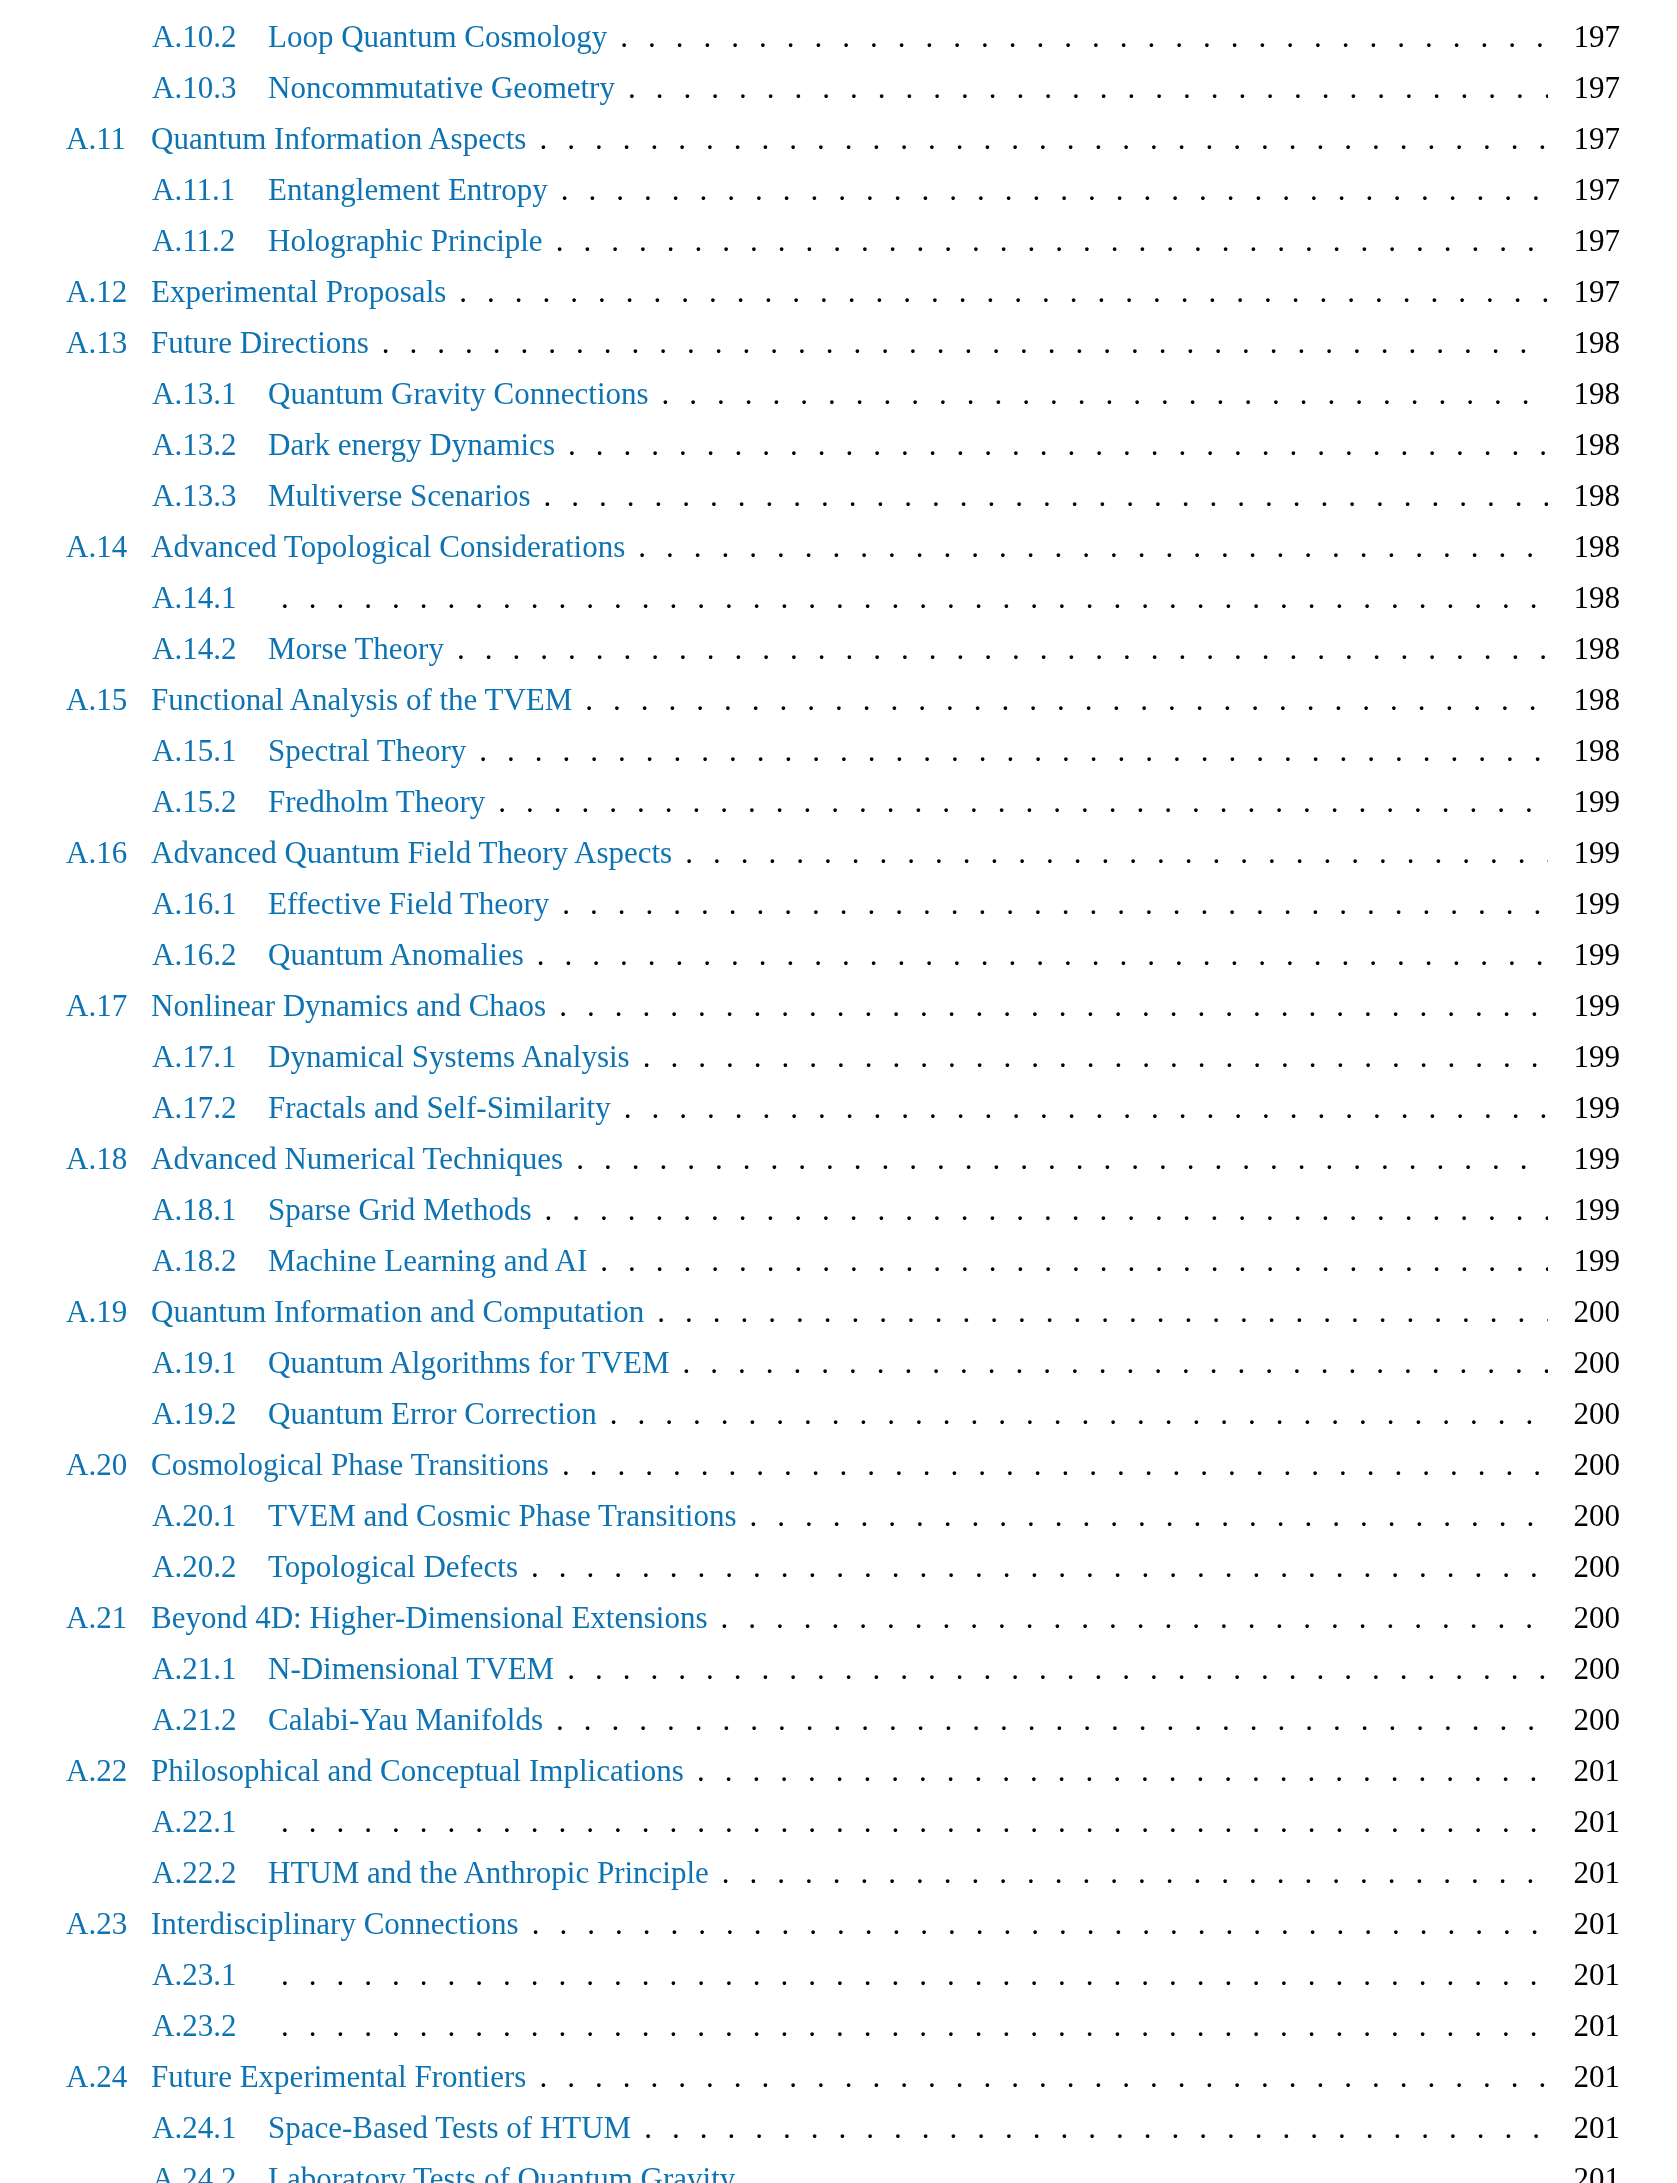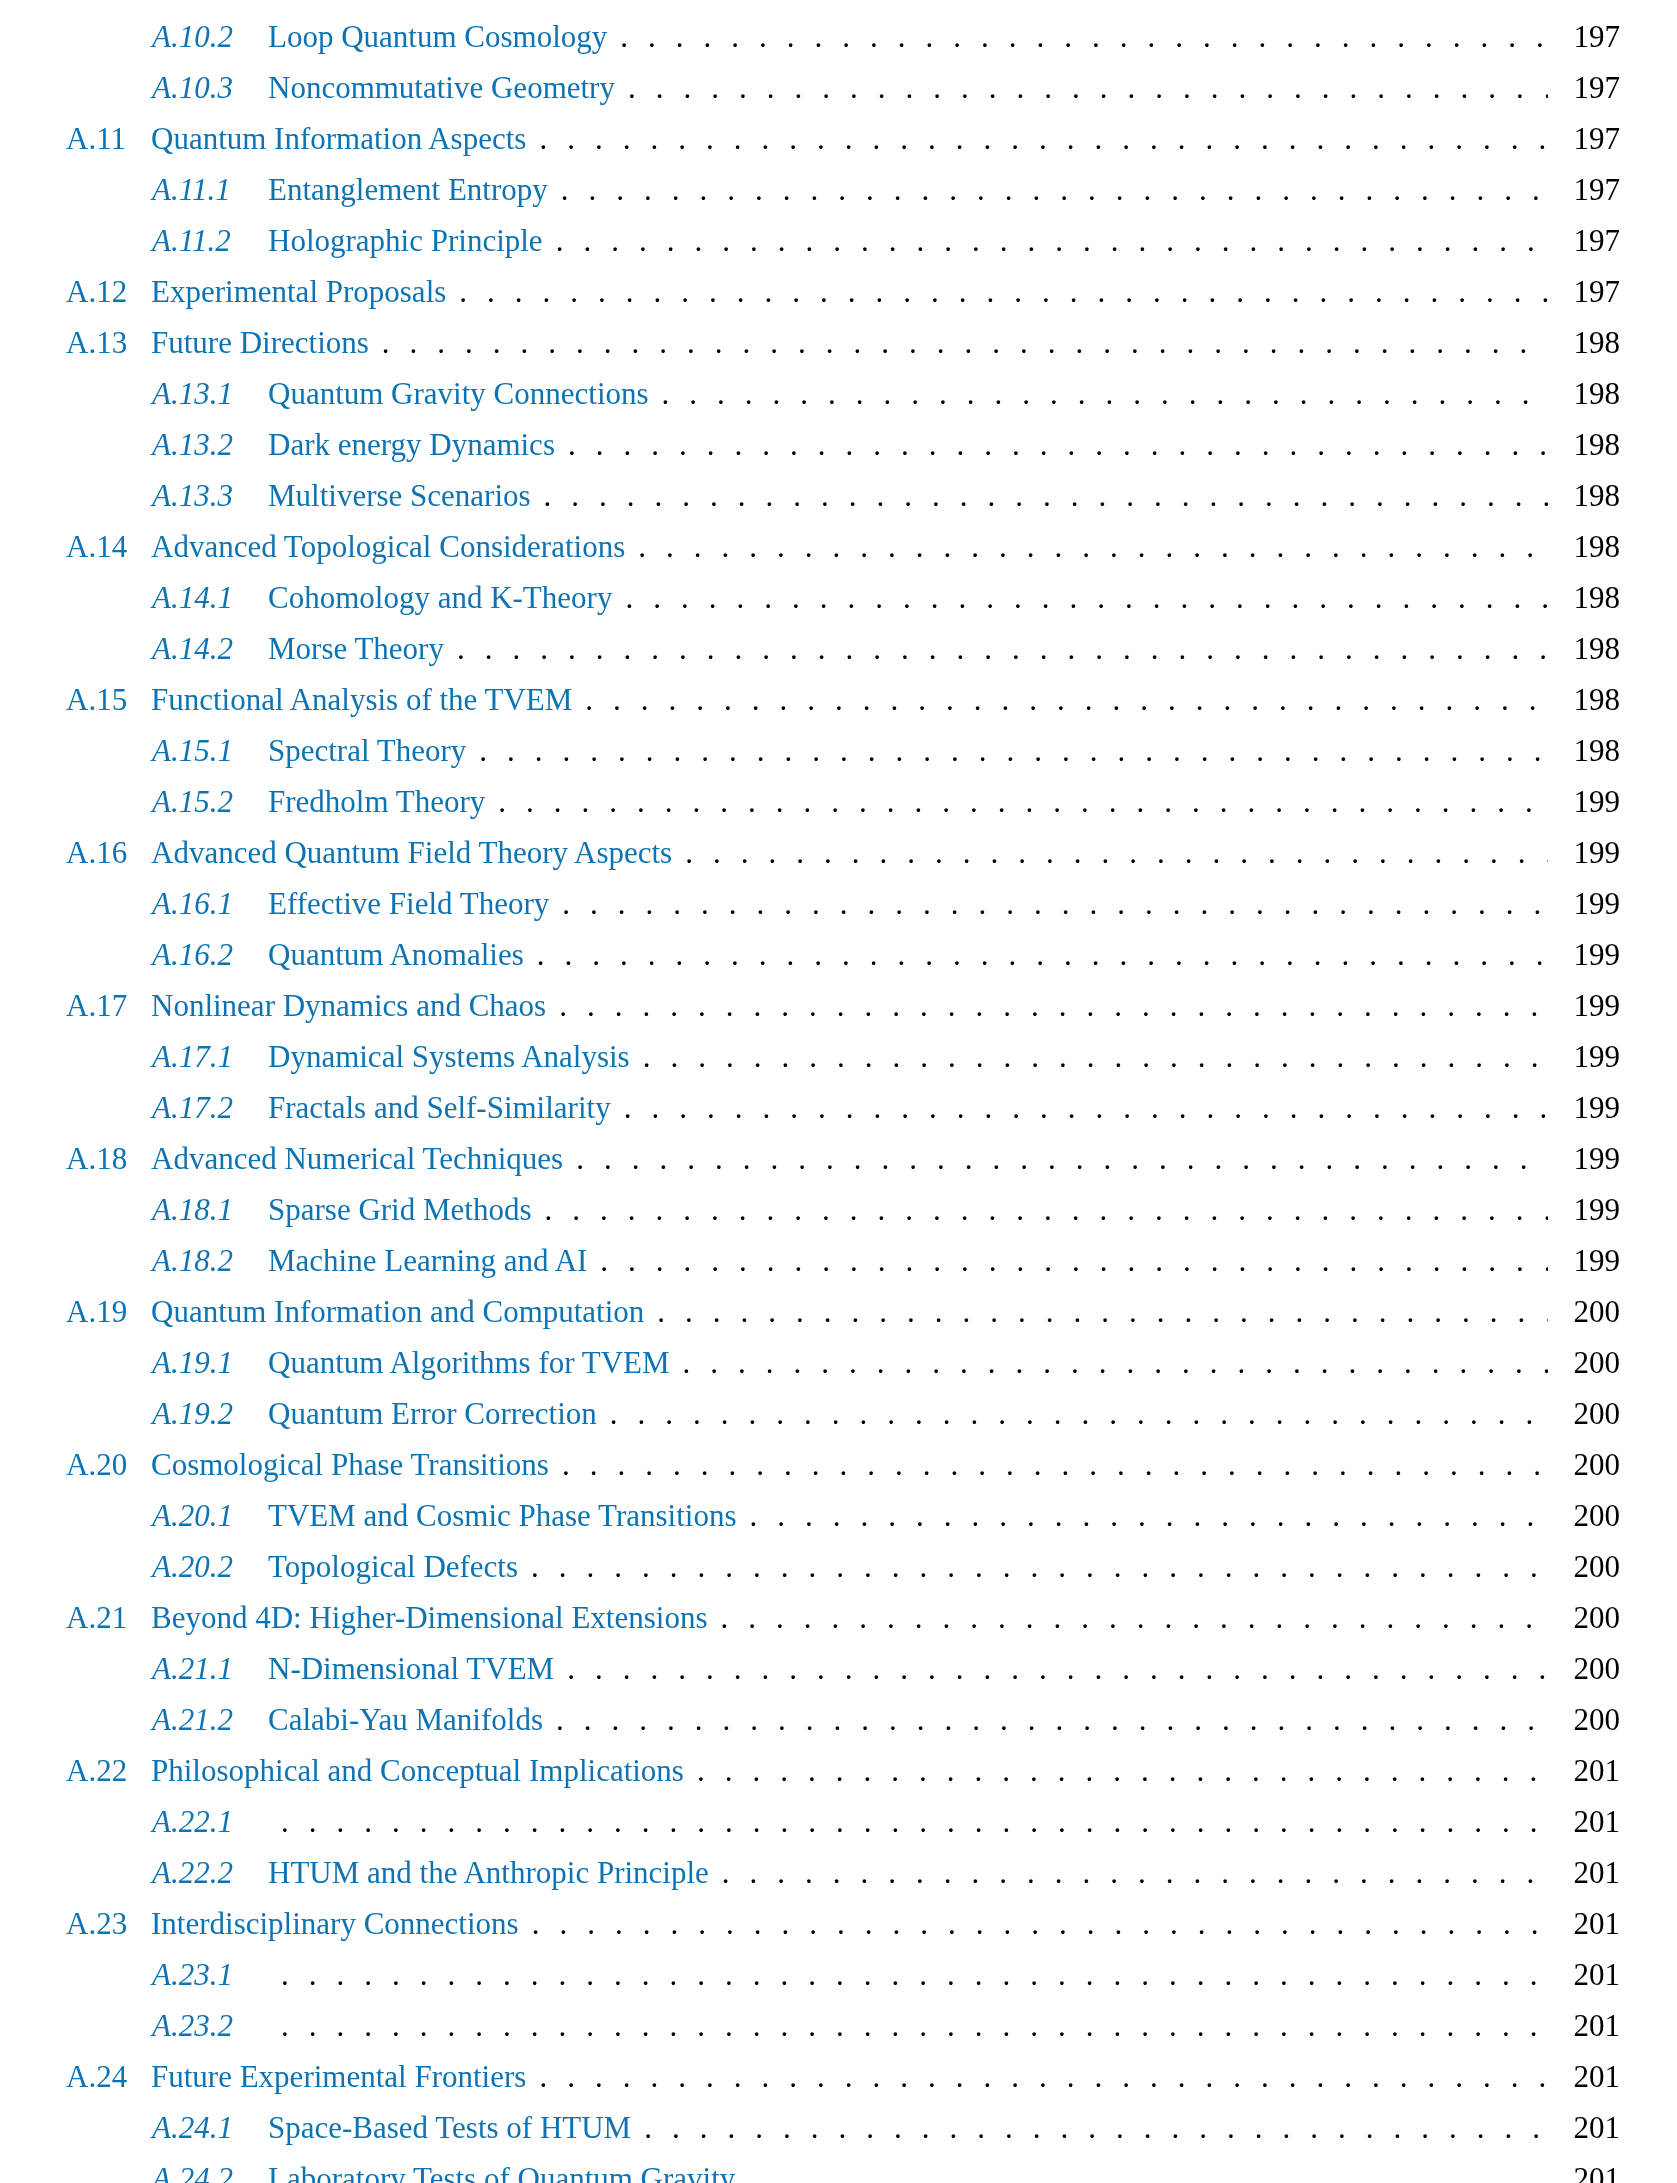--- a/index.html
+++ b/index.html
@@ -32,21 +32,21 @@
     flex: none;
     color: var(--link-color);
   }
   .row .title {
     flex: none;
     color: var(--link-color);
   }
   .lvl1 { padding-left: 66px; }
   .lvl1 .num { width: 85px; }
   .lvl2 { padding-left: 152px; }
-  .lvl2 .num { width: 116px; font-style: italic; }
+  .lvl2 .num { width: 116px; }
   .dots {
     flex: 1 1 0;
     min-width: 0;
     overflow: hidden;
     color: #000000;
     letter-spacing: 20px;
     margin-left: 13px;
     white-space: nowrap;
   }
   .pg {
@@ -122,21 +122,20 @@
       <span class="pg">198</span>
     </div>
     <div class="row lvl1">
       <span class="num">A.14</span>
       <span class="title">Advanced Topological Considerations</span>
       <span class="dots">................................................................................</span>
       <span class="pg">198</span>
     </div>
     <div class="row lvl2">
       <span class="num">A.14.1</span>
-      <span class="title">Cohomology and K-Theory</span>
       <span class="dots">................................................................................</span>
       <span class="pg">198</span>
     </div>
     <div class="row lvl2">
       <span class="num">A.14.2</span>
       <span class="title">Morse Theory</span>
       <span class="dots">................................................................................</span>
       <span class="pg">198</span>
     </div>
     <div class="row lvl1">

